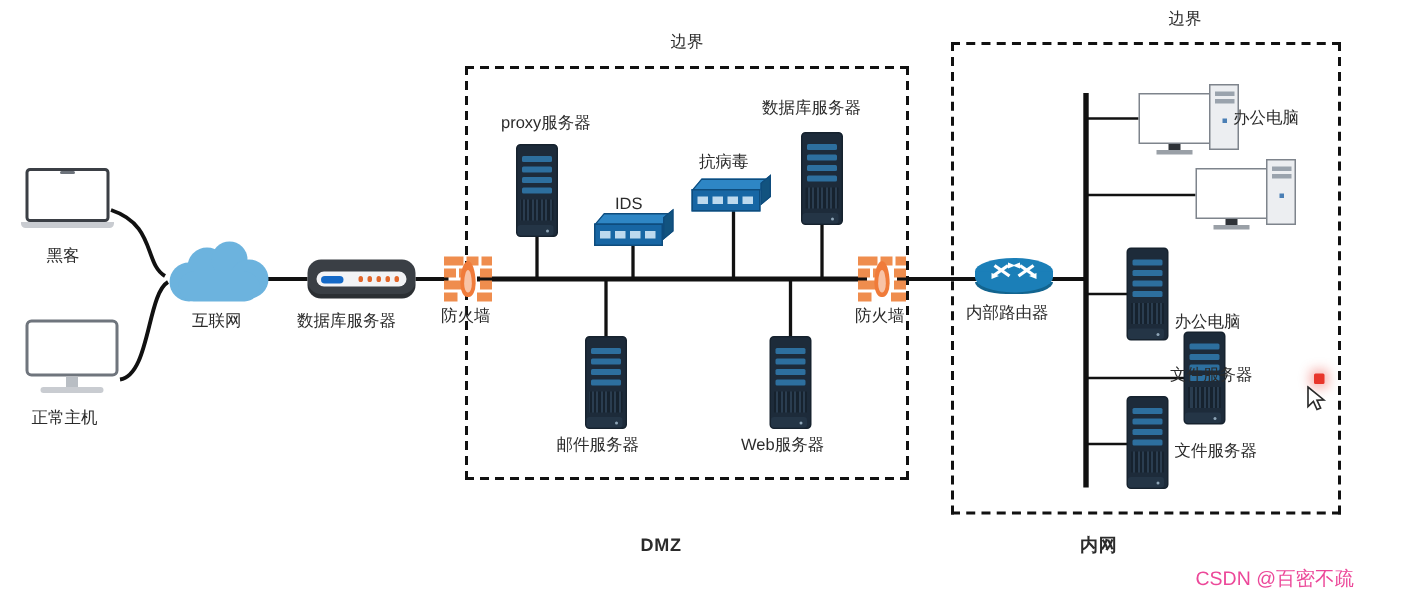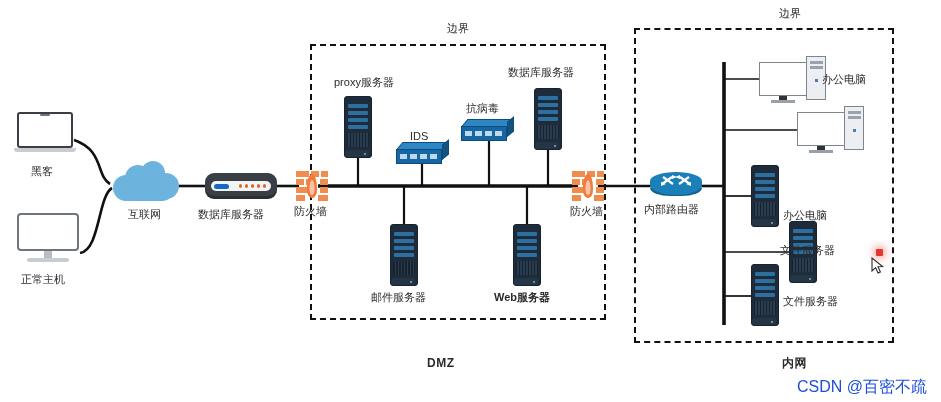--- a/index.html
+++ b/index.html
@@ -83,21 +83,21 @@
   .pc .tower .dot{position:absolute;left:8px;top:22px;width:3px;height:3px;background:#4a7fb5;}
 
   
   .bbox{position:absolute;border:2px dashed #111;box-sizing:border-box;background:transparent;}
 
   
   .cursor{position:absolute;width:14px;height:18px;}
   .redmark{position:absolute;width:7px;height:7px;background:#e8352b;border-radius:1px;
     box-shadow:0 0 7px 3px rgba(232,53,43,.35);}
 
-  .wm{position:absolute;font-size:16px;color:#1d4ed8;white-space:nowrap;}
+  .wm{position:absolute;font-size:13px;color:#ec4899;white-space:nowrap;}
 </style>
 </head>
 <body>
 
 <svg id="canvas" viewBox="0 0 941 402">
 
   <path d="M74 140 C 104 150, 96 176, 110 184" stroke="#111" stroke-width="2.6" fill="none"></path>
   <path d="M80 253 C 100 250, 98 196, 112 188" stroke="#111" stroke-width="2.6" fill="none"></path>
 
   <line x1="176" y1="186" x2="205" y2="186" stroke="#111" stroke-width="2.6"></line>
@@ -126,21 +126,21 @@
   <line x1="724" y1="252" x2="790" y2="252" stroke="#111" stroke-width="1.7"></line>
   <line x1="724" y1="296" x2="752" y2="296" stroke="#111" stroke-width="1.7"></line>
 </svg>
 
 <div class="bbox" style="left:310px;top:44px;width:296px;height:276px;"></div>
 <div class="bbox" style="left:634px;top:28px;width:260px;height:315px;"></div>
 
 <div class="lbl" style="left:447px;top:23px;">边界</div>
 <div class="lbl" style="left:779px;top:8px;">边界</div>
 <div class="lbl big" style="left:427px;top:357px;">DMZ</div>
-<div class="lbl big" style="left:782px;top:357px;">内网</div>
+<div class="lbl big" style="left:720px;top:357px;">内网</div>
 
 <div class="node laptop" style="left:14px;top:112px;">
   <div class="screen"></div>
     <div class="notch"></div>
     <div class="base"></div>
 </div>
 <div class="lbl" style="left:31px;top:166px;">黑客</div>
 
 <div class="node monitor" style="left:17px;top:213px;">
   <div class="screen"></div>
@@ -270,21 +270,21 @@
   <div class="case"></div>
   <div class="bay" style="top:8px;"></div>
     <div class="bay" style="top:15px;"></div>
   <div class="bay" style="top:22px;"></div>
     <div class="bay" style="top:29px;"></div>
   <div class="vent"></div>
     <div class="foot">
       <i></i>
     </div>
 </div>
-<div class="lbl" style="left:494px;top:292px;font-weight:bold;">Web服务器</div>
+<div class="lbl" style="left:494px;top:292px;">Web服务器</div>
 
 <div class="node cisco" style="left:650px;top:172px;">
   <div class="top"></div>
     <div class="sh"></div>
     <div class="body"></div>
   <svg width="40" height="16" viewBox="0 0 40 16">
     <g stroke="#ffffff" stroke-width="2.2" fill="none">
       <path d="M6 11 L16 4"></path>
         <path d="M34 11 L24 4"></path>
       <path d="M7 4 L17 11"></path>

